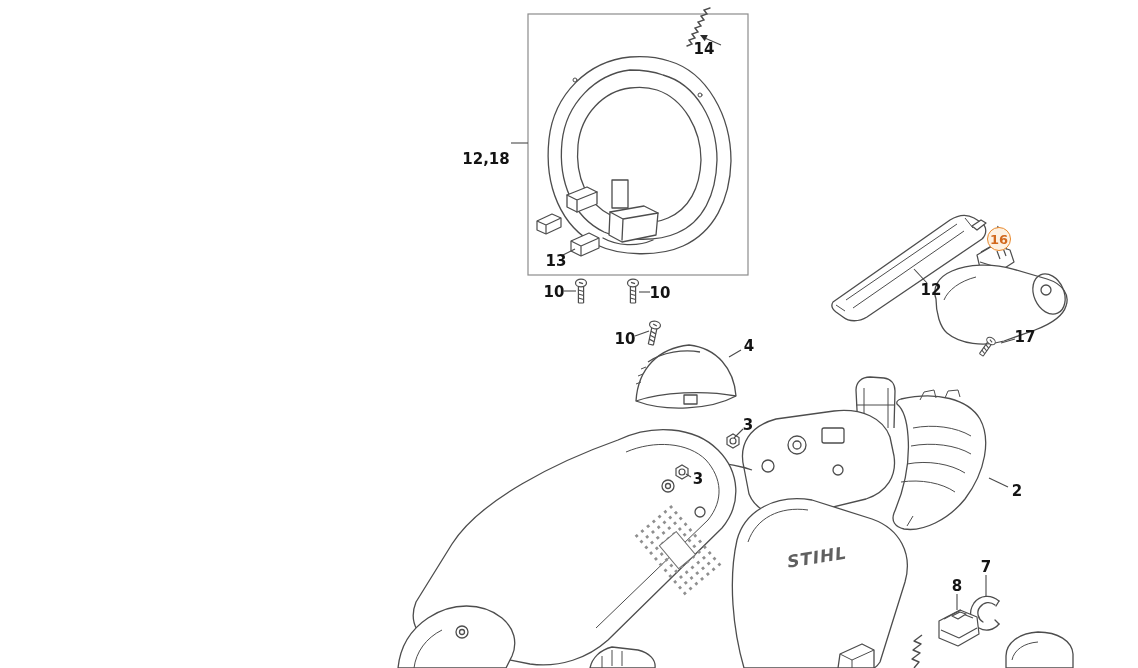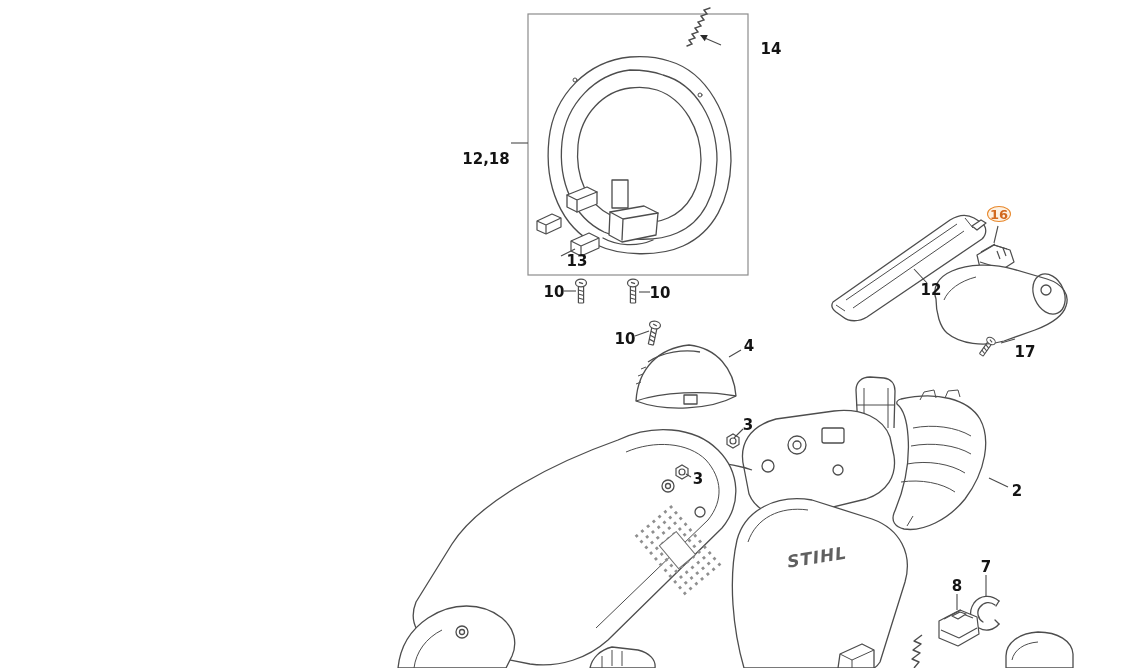--- a/index.html
+++ b/index.html
@@ -18,27 +18,28 @@
     transform:translate(-50%,-50%);
     font-size:15px;
     font-weight:bold;
     color:#141414;
     white-space:nowrap;
     cursor:pointer;
     user-select:none;
     line-height:1;
   }
   .callout.circled {
-    width:24px; height:16px;
+    width:24px; height:24px;
     border:1.7px solid #e8872a;
     background:#fdf1e2;
     color:#d2691e;
     border-radius:50%;
     display:flex; align-items:center; justify-content:center;
     font-size:13px;
+    margin-top:25px;
   }
 </style>
 </head>
 <body>
 
 <div class="stage">
 
   <svg width="1138" height="668" viewBox="0 0 1138 668">
     <defs>
       <g id="screwV" fill="#ffffff" stroke="#4d4d4d" stroke-width="1.2">
@@ -202,29 +203,29 @@
       <path d="M 691,477 L 686,474"></path>
       <path d="M 927,283 L 914,269"></path>
       <path d="M 998,226 L 994,243"></path>
       <path d="M 1015,339 L 1001,343"></path>
       <path d="M 1008,487 L 989,478"></path>
       <path d="M 986,575 V 597"></path>
       <path d="M 957,594 V 610"></path>
     </g>
   </svg>
 
-  <div class="callout" style="left:771px; top:49px;">14</div>
+  <div class="callout" style="left:704px; top:49px;">14</div>
   <div class="callout" style="left:486px; top:143px;margin-top:16px;">12,18</div>
-  <div class="callout" style="left:577px; top:261px;text-align:center;">13</div>
+  <div class="callout" style="left:556px; top:261px;text-align:center;">13</div>
   <div class="callout" style="left:554px; top:292px;">10</div>
   <div class="callout" style="left:660px; top:293px;">10</div>
   <div class="callout" style="left:625px; top:339px;">10</div>
   <div class="callout" style="left:749px; top:346px;">4</div>
   <div class="callout" style="left:748px; top:425px;">3</div>
   <div class="callout" style="left:698px; top:479px;">3</div>
   <div class="callout" style="left:931px; top:290px;">12</div>
   <div class="callout circled" style="left:999px; top:214px;">16</div>
-  <div class="callout" style="left:1025px; top:352px;">17</div>
+  <div class="callout" style="left:1025px; top:337px;">17</div>
   <div class="callout" style="left:1017px; top:491px;">2</div>
   <div class="callout" style="left:986px; top:567px;">7</div>
   <div class="callout" style="left:957px; top:586px;">8</div>
 
 </div>
 
 </body></html>

